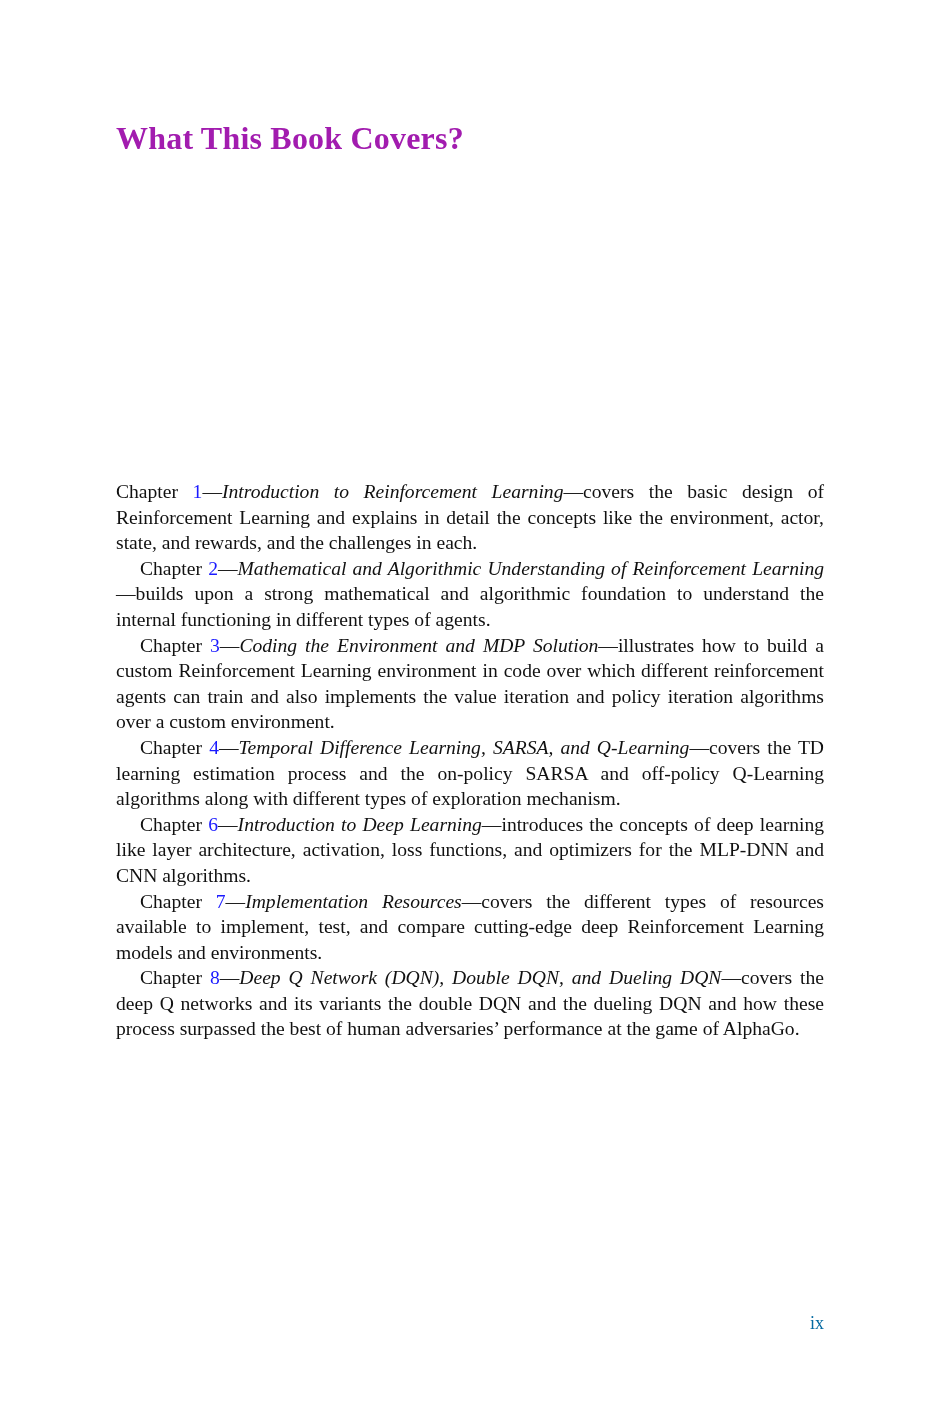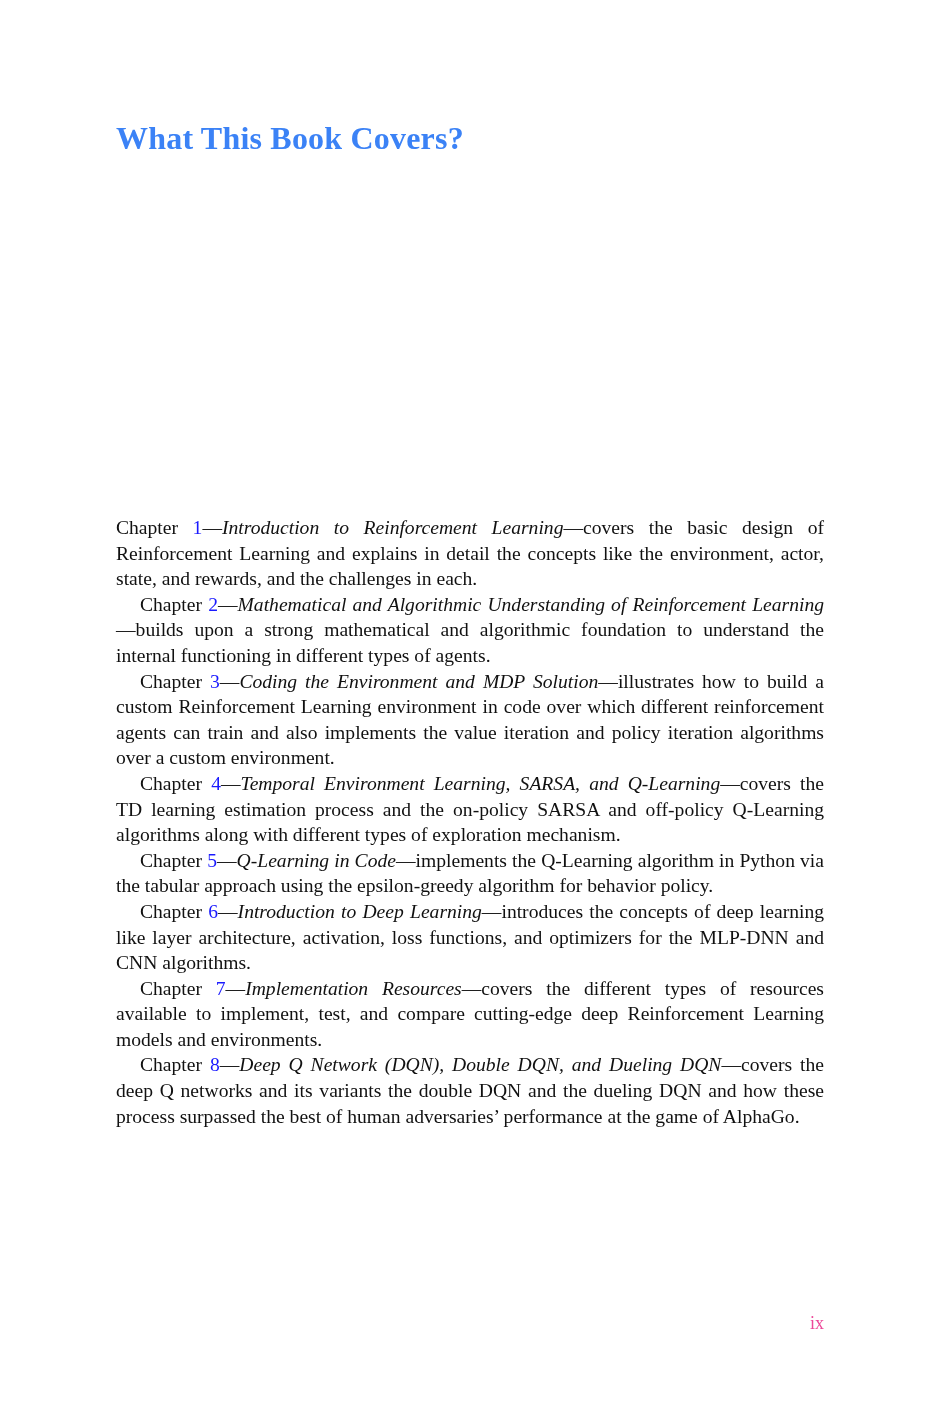--- a/index.html
+++ b/index.html
@@ -17,73 +17,71 @@
     }
     .page-title {
       position: absolute;
       left: 116px;
       top: 116px;
       margin: 0;
       font-size: 32px;
       font-weight: bold;
       line-height: 44px;
       letter-spacing: 0.2px;
-      color: #3b82f6;
+      color: #a21caf;
     }
     .chapter-list {
       position: absolute;
       left: 116px;
       top: 479px;
       width: 708px;
       font-size: 19.6px;
       line-height: 25.6px;
     }
     .chapter-para {
       margin: 0;
       text-align: justify;
       text-indent: 24px;
       hyphens: none;
     }
     .chapter-para.first {
       text-indent: 0;
-      margin-top: 36px;
     }
     .chapter-num {
       color: #1a1aff;
       text-decoration: none;
       cursor: pointer;
     }
     .chapter-title {
       font-style: italic;
     }
     .page-number {
       position: absolute;
       left: 810px;
       top: 1312px;
       font-size: 18px;
       line-height: 22px;
-      color: #ec4899;
+      color: #0369a1;
       text-align: center;
     }
   </style>
 </head>
 <body>
 
 <h1 class="page-title">What This Book Covers?</h1>
 
 <div class="chapter-list">
   <p class="chapter-para first"><span>Chapter </span><a class="chapter-num">1</a><span>—</span><span class="chapter-title">Introduction to Reinforcement Learning</span><span>—</span><span>covers the basic design of Reinforcement Learning and explains in detail the concepts like the environment, actor, state, and rewards, and the challenges in each.</span></p>
 
   <p class="chapter-para"><span>Chapter </span><a class="chapter-num">2</a><span>—</span><span class="chapter-title">Mathematical and Algorithmic Understanding of Reinforcement Learning</span><span>—</span><span>builds upon a strong mathematical and algorithmic foundation to understand the internal functioning in different types of agents.</span></p>
 
   <p class="chapter-para"><span>Chapter </span><a class="chapter-num">3</a><span>—</span><span class="chapter-title">Coding the Environment and MDP Solution</span><span>—</span><span>illustrates how to build a custom Reinforcement Learning environment in code over which different reinforcement agents can train and also implements the value iteration and policy iteration algorithms over a custom environment.</span></p>
 
-  <p class="chapter-para"><span>Chapter </span><a class="chapter-num">4</a><span>—</span><span class="chapter-title">Temporal Environment Learning, SARSA, and Q-Learning</span><span>—</span><span>covers the TD learning estimation process and the on-policy SARSA and off-policy Q-Learning algorithms along with different types of exploration mechanism.</span></p>
+  <p class="chapter-para"><span>Chapter </span><a class="chapter-num">4</a><span>—</span><span class="chapter-title">Temporal Difference Learning, SARSA, and Q-Learning</span><span>—</span><span>covers the TD learning estimation process and the on-policy SARSA and off-policy Q-Learning algorithms along with different types of exploration mechanism.</span></p>
 
-  <p class="chapter-para"><span>Chapter </span><a class="chapter-num">5</a><span>—</span><span class="chapter-title">Q-Learning in Code</span><span>—</span><span>implements the Q-Learning algorithm in Python via the tabular approach using the epsilon-greedy algorithm for behavior policy.</span></p>
 
   <p class="chapter-para"><span>Chapter </span><a class="chapter-num">6</a><span>—</span><span class="chapter-title">Introduction to Deep Learning</span><span>—</span><span>introduces the concepts of deep learning like layer architecture, activation, loss functions, and optimizers for the MLP-DNN and CNN algorithms.</span></p>
 
   <p class="chapter-para"><span>Chapter </span><a class="chapter-num">7</a><span>—</span><span class="chapter-title">Implementation Resources</span><span>—</span><span>covers the different types of resources available to implement, test, and compare cutting-edge deep Reinforcement Learning models and environments.</span></p>
 
   <p class="chapter-para"><span>Chapter </span><a class="chapter-num">8</a><span>—</span><span class="chapter-title">Deep Q Network (DQN), Double DQN, and Dueling DQN</span><span>—</span><span>covers the deep Q networks and its variants the double DQN and the dueling DQN and how these process surpassed the best of human adversaries’ performance at the game of AlphaGo.</span></p>
 
 </div>
 
 <div class="page-number">ix</div>

